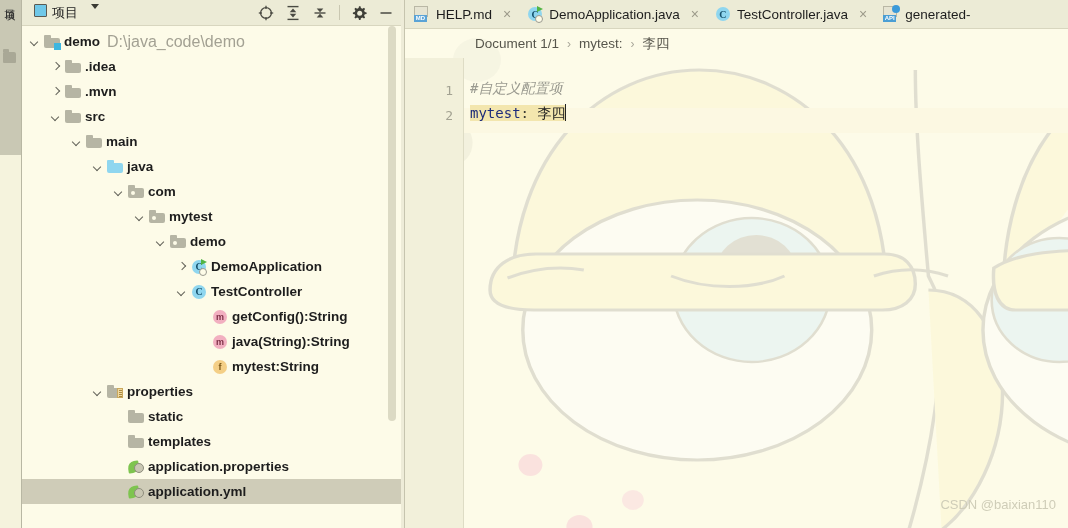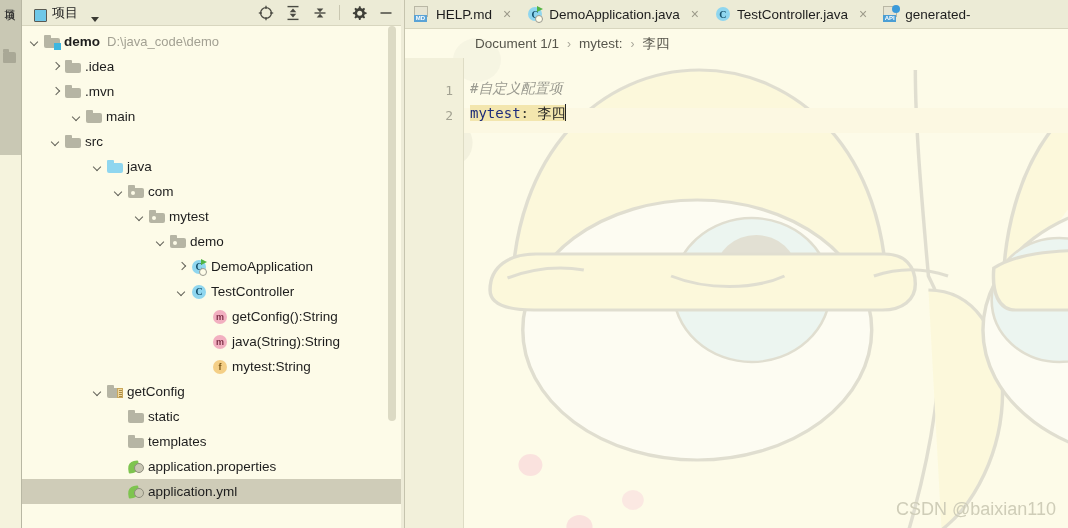--- a/index.html
+++ b/index.html
@@ -39,21 +39,21 @@
   .project{
     width:382px;flex:0 0 382px;height:528px;position:relative;
     background:#fdfbe8;border-right:1px solid #c6c4ae;
     display:flex;flex-direction:column;
   }
   .ptoolbar{
     height:25px;flex:0 0 25px;background:#ecebd6;
     border-bottom:1px solid #d8d6bf;
     display:flex;align-items:center;padding:0 4px;position:relative;
   }
-  .ptitle{display:flex;align-items:flex-end;gap:5px;padding-left:8px;font-family:Liberation Serif, serif;}
+  .ptitle{display:flex;align-items:flex-start;gap:5px;padding-left:8px;font-family:Liberation Serif, serif;}
   .ptitle .sq{
     width:13px;height:13px;border:1.6px solid #5a5a52;background:#6fc8e8;
     box-sizing:border-box;border-radius:1px;
   }
   .ptitle .tx{font-size:13px;color:#1f1f1f;}
   .caret-down{
     width:0;height:0;border-left:4.5px solid transparent;border-right:4.5px solid transparent;
     border-top:5px solid #3a3a33;margin-left:8px;
   }
   .tb-right{margin-left:auto;display:flex;align-items:center;gap:11px;padding-right:6px;}
@@ -77,23 +77,23 @@
   }
   .arrow.r:before{
     left:2px;top:1.5px;width:5px;height:5px;border-width:1.6px 1.6px 0 0;
     transform:rotate(45deg);
   }
   .arrow.d:before{
     left:0.5px;top:2.5px;width:5px;height:5px;border-width:0 1.6px 1.6px 0;
     transform:rotate(45deg);
   }
   .arrow.none{visibility:hidden;}
-  .lbl{margin-left:4px;}
+  .lbl{margin-left:4px;font-weight:bold;}
   .lbl.bold{font-weight:bold;}
-  .path{color:#a3a193;margin-left:7px;font-size:13px;}
+  .path{color:#a3a193;margin-left:7px;font-size:16px;}
 
   
   .ic{width:16px;height:16px;flex:0 0 16px;position:relative;display:inline-block;}
   
   .ic-folder:before{
     content:"";position:absolute;left:0;top:4px;width:16px;height:10px;
     background:#b6b5a4;border-radius:1px 2px 2px 2px;
   }
   .ic-folder:after{
     content:"";position:absolute;left:0;top:1.5px;width:7px;height:4px;
@@ -230,21 +230,21 @@
   .caret{
     display:inline-block;width:1px;height:17px;background:#222;
     vertical-align:-3px;margin-left:0px;
   }
 
   .wallpaper{
     position:absolute;left:0;top:0;width:100%;height:528px;
     z-index:0;pointer-events:none;
   }
   .watermark{
-    position:absolute;right:12px;bottom:8px;font-size:18px;color:#cfcdb8;
+    position:absolute;right:12px;bottom:16px;font-size:13px;color:#cfcdb8;
     z-index:5;font-family:"Liberation Sans",sans-serif;
   }
   .editscroll{
     position:absolute;right:0;top:57px;width:9px;height:471px;background:transparent;
   }
 </style>
 </head>
 <body>
 
 <div class="app">
@@ -316,30 +316,30 @@
           <span class="ic ic-folder"></span>
           <span class="lbl">.idea</span>
         </div>
         <div class="row">
           <span style="display:inline-block;width:29px;flex:0 0 29px"></span>
           <span class="arrow r"></span>
           <span class="ic ic-folder"></span>
           <span class="lbl">.mvn</span>
         </div>
         <div class="row">
+          <span style="display:inline-block;width:29px;flex:0 0 29px"></span>
+          <span class="arrow d"></span>
+          <span class="ic ic-folder"></span>
+          <span class="lbl">src</span>
+        </div>
+        <div class="row">
           <span style="display:inline-block;width:50px;flex:0 0 50px"></span>
           <span class="arrow d"></span>
           <span class="ic ic-folder"></span>
           <span class="lbl">main</span>
-        </div>
-        <div class="row">
-          <span style="display:inline-block;width:29px;flex:0 0 29px"></span>
-          <span class="arrow d"></span>
-          <span class="ic ic-folder"></span>
-          <span class="lbl">src</span>
         </div>
         <div class="row">
           <span style="display:inline-block;width:71px;flex:0 0 71px"></span>
           <span class="arrow d"></span>
           <span class="ic ic-folder ic-src"></span>
           <span class="lbl">java</span>
         </div>
         <div class="row">
           <span style="display:inline-block;width:92px;flex:0 0 92px"></span>
           <span class="arrow d"></span>
@@ -410,21 +410,21 @@
           <span style="display:inline-block;width:71px;flex:0 0 71px"></span>
           <span class="arrow d"></span>
           <span class="ic ic-folder ic-res">
             <span class="ln">
               <i style="top:1px"></i>
               <i style="top:3px"></i>
               <i style="top:5px"></i>
               <i style="top:7px"></i>
             </span>
           </span>
-          <span class="lbl">getConfig</span>
+          <span class="lbl">properties</span>
         </div>
         <div class="row">
           <span style="display:inline-block;width:92px;flex:0 0 92px"></span>
           <span class="arrow none"></span>
           <span class="ic ic-folder"></span>
           <span class="lbl">static</span>
         </div>
         <div class="row">
           <span style="display:inline-block;width:92px;flex:0 0 92px"></span>
           <span class="arrow none"></span>

